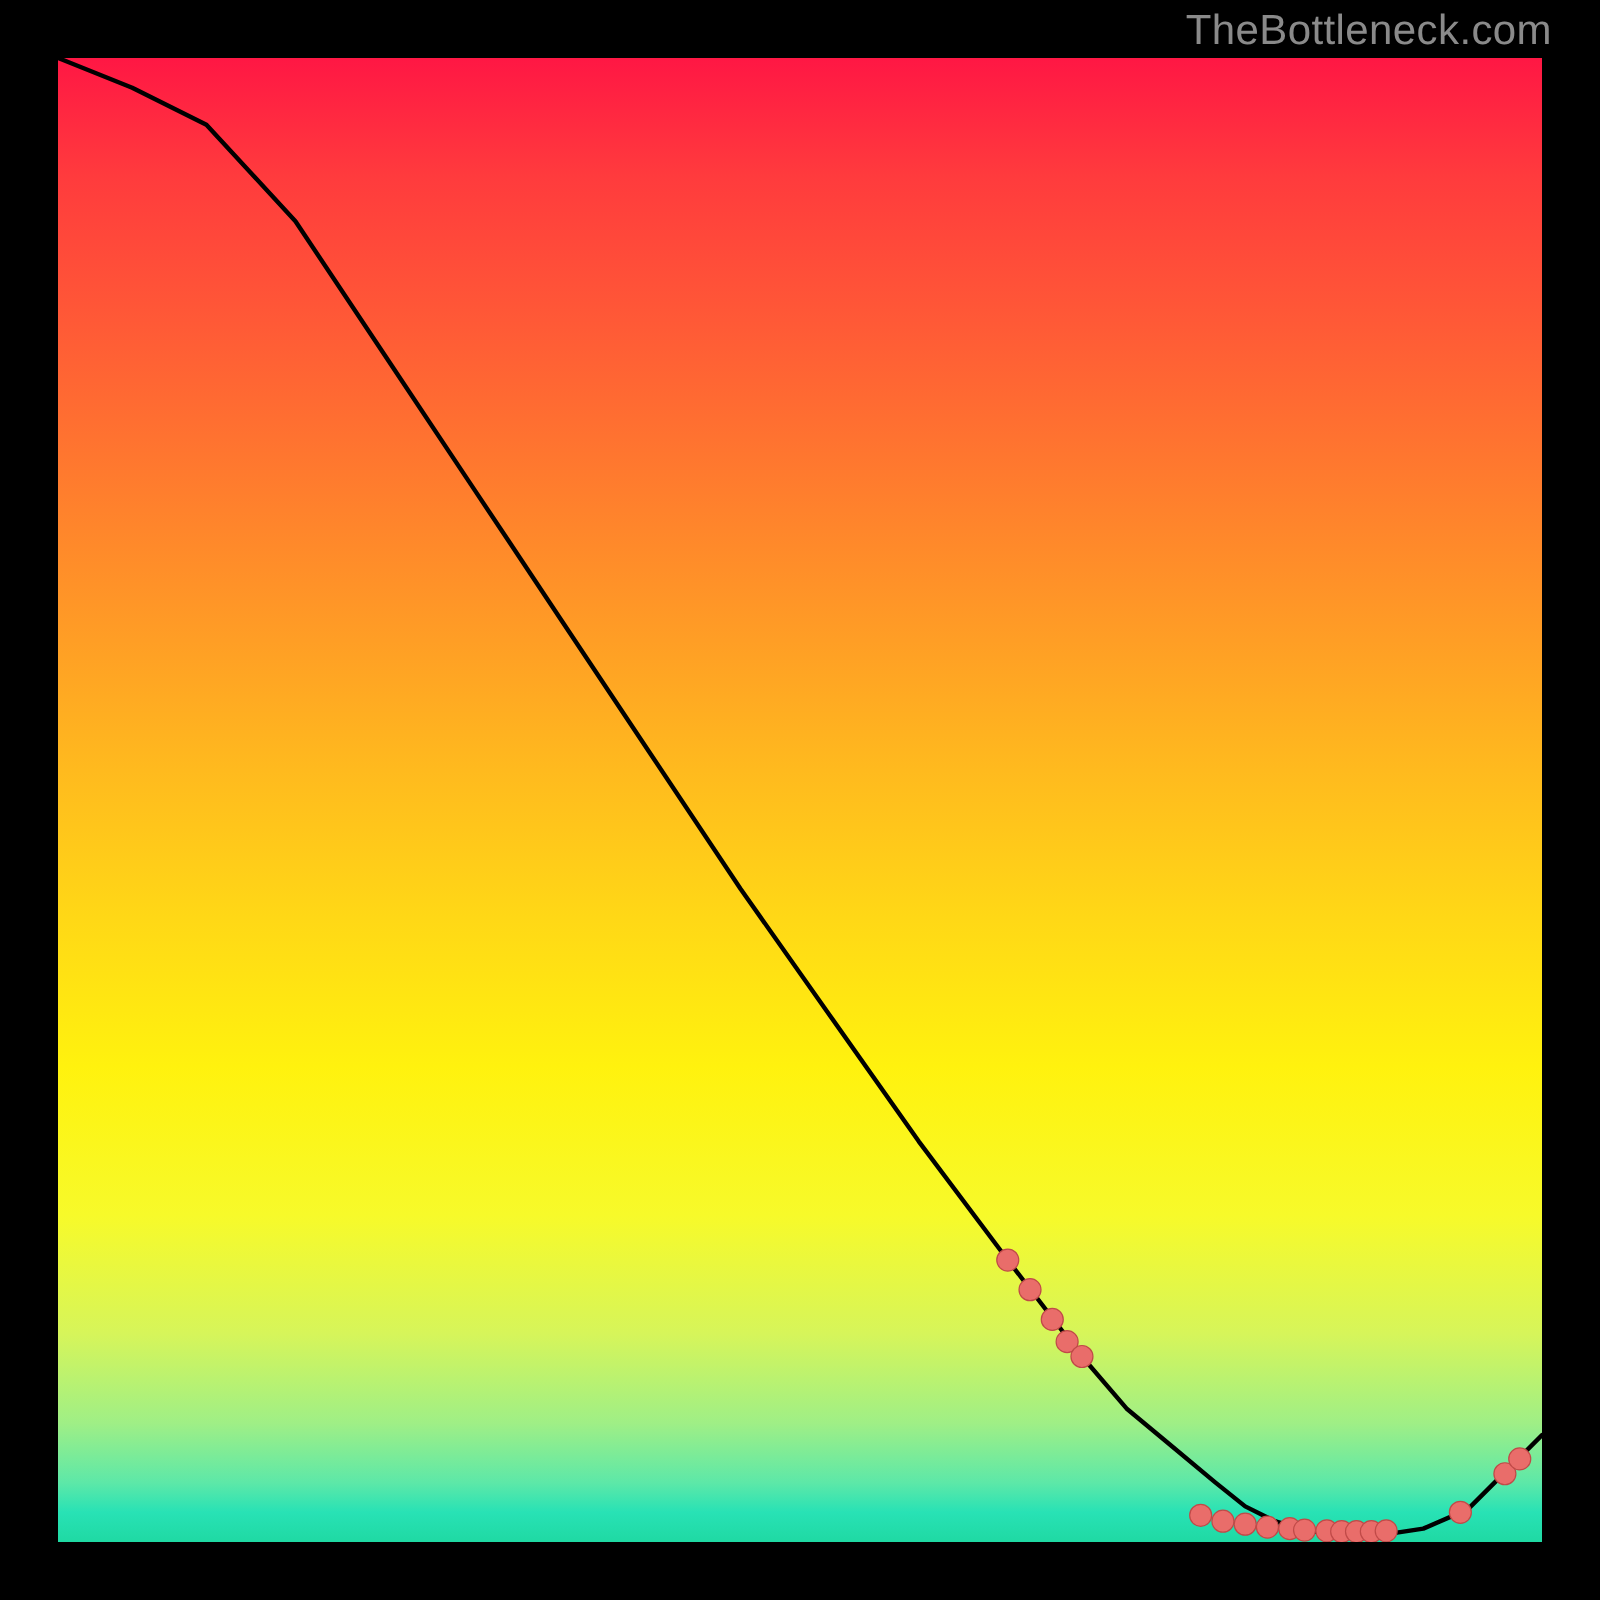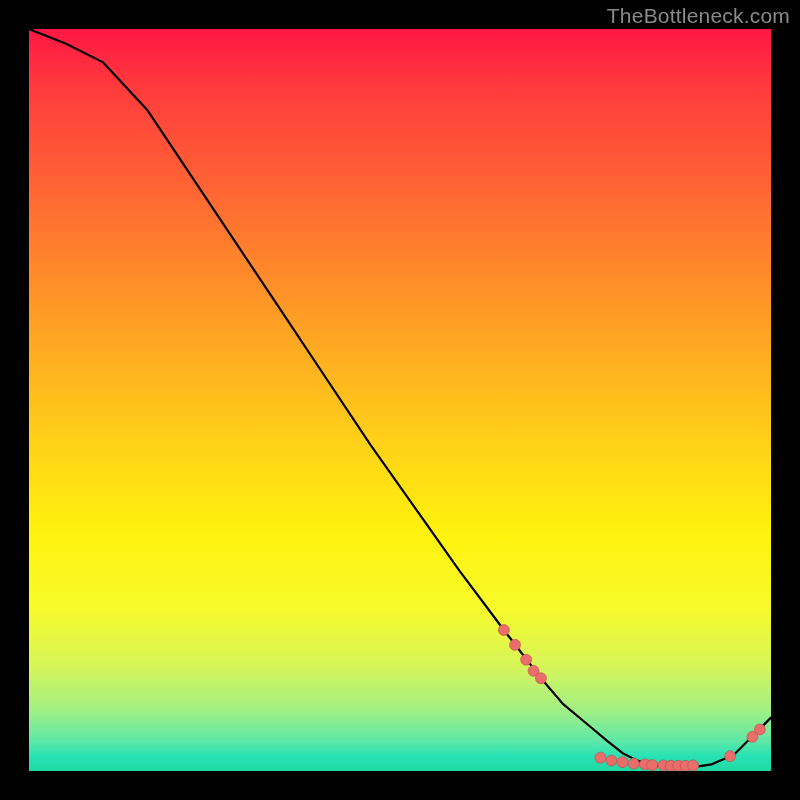--- a/index.html
+++ b/index.html
@@ -13,21 +13,21 @@
   }
   .frame {
     position: relative;
     width: 800px;
     height: 800px;
     background: #000;
   }
   .watermark {
     position: absolute;
     top: 4px;
-    right: 10px;
+    right: 24px;
     color: #8a8a8a;
     font-size: 21px;
     font-weight: 400;
     letter-spacing: 0.2px;
     z-index: 50;
   }
   .plot-outer {
     position: absolute;
     left: 29px;
     top: 29px;

